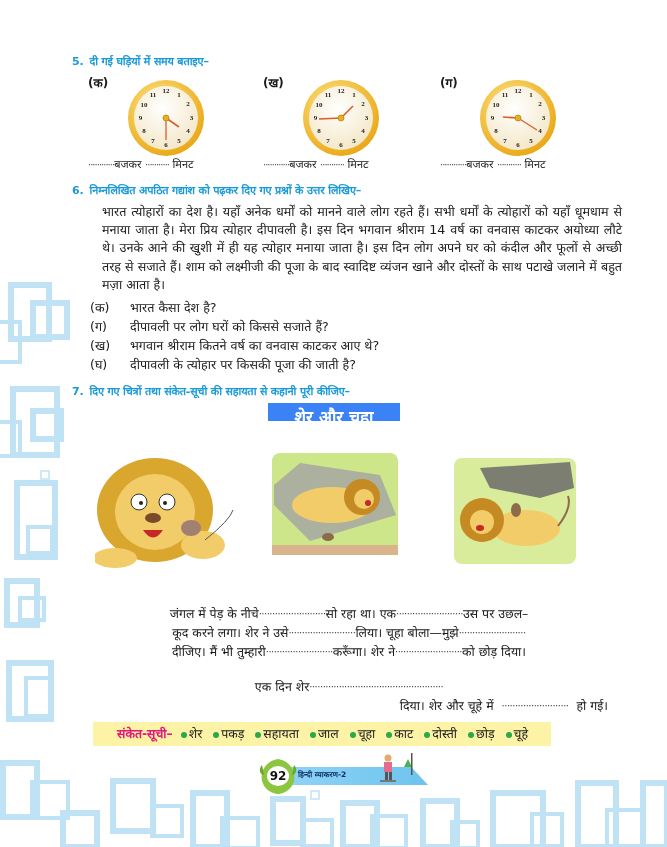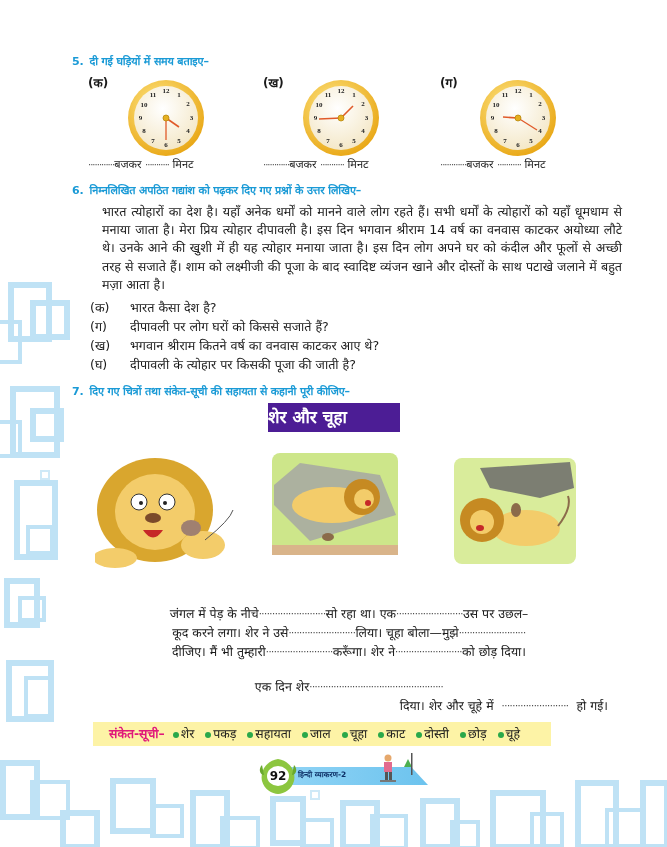--- a/index.html
+++ b/index.html
@@ -19,29 +19,29 @@
     .clock-label { position: absolute; left: 0; top: 0; font-size: 12px; font-weight: bold; }
     .clock { position: absolute; left: 38px; top: 4px; width: 80px; height: 80px; }
     .clock-answer { position: absolute; left: 0; top: 82px; font-size: 11px; white-space: nowrap; }
     .clock-answer .dots { color: #555; letter-spacing: -1px; font-size: 10px; }
 
     .para { position: absolute; left: 102px; width: 520px; font-size: 12.6px; line-height: 18.2px; text-align: justify; }
     .qlist { position: absolute; left: 90px; font-size: 12.6px; line-height: 19px; }
     .qlist .qi { white-space: nowrap; }
     .qlist .qi .lbl { display: inline-block; width: 40px; }
 
-    .story-title { position: absolute; left: 268px; top: 403px; width: 132px; height: 29px; background: #4c1d95; color: #fff; font-size: 17px; font-weight: bold; text-align: left; line-height: 29px; }
+    .story-title { position: absolute; left: 268px; top: 403px; width: 132px; height: 18px; background: #3b82f6; color: #fff; font-size: 17px; font-weight: bold; text-align: center; line-height: 29px; }
 
     .pic { position: absolute; }
 
     .story { position: absolute; left: 90px; width: 518px; font-size: 12.4px; line-height: 19px; }
     .story .line { display: flex; justify-content: center; white-space: nowrap; }
     .story .dots { color: #444; letter-spacing: -0.5px; font-size: 10px; }
 
-    .hint-bar { position: absolute; left: 93px; top: 722px; width: 458px; height: 24px; background: #fdf3a6; font-size: 12.4px; line-height: 24px; padding-left: 16px; white-space: nowrap; }
+    .hint-bar { position: absolute; left: 93px; top: 722px; width: 458px; height: 24px; background: #fdf3a6; font-size: 12.4px; line-height: 24px; padding-left: 24px; white-space: nowrap; }
     .hint-bar .hl { color: #e0197a; font-weight: bold; margin-right: 4px; }
     .hint-bar .w { margin-right: 7px; }
     .hint-bar .dot { display: inline-block; width: 6px; height: 6px; border-radius: 50%; background: #2aa84a; margin-right: 2px; vertical-align: middle; }
 
     .footer { position: absolute; left: 258px; top: 757px; width: 168px; height: 36px; }
     .footer .leaf { position: absolute; left: 0; top: 0; width: 40px; height: 38px; }
     .footer .band { position: absolute; left: 30px; top: 10px; width: 140px; height: 18px; background: linear-gradient(90deg,#8fd3f5,#6cc3ee); clip-path: polygon(0 0, 88% 0, 100% 100%, 0 100%); }
     .footer .pgnum { position: absolute; left: 9px; top: 9px; width: 22px; height: 20px; background: #fff; border-radius: 50%; font-size: 12px; font-weight: bold; text-align: center; line-height: 20px; color: #111; }
     .footer .book { position: absolute; left: 40px; top: 12px; font-size: 7.5px; font-weight: bold; color: #0c2f66; white-space: nowrap; }
   </style>

